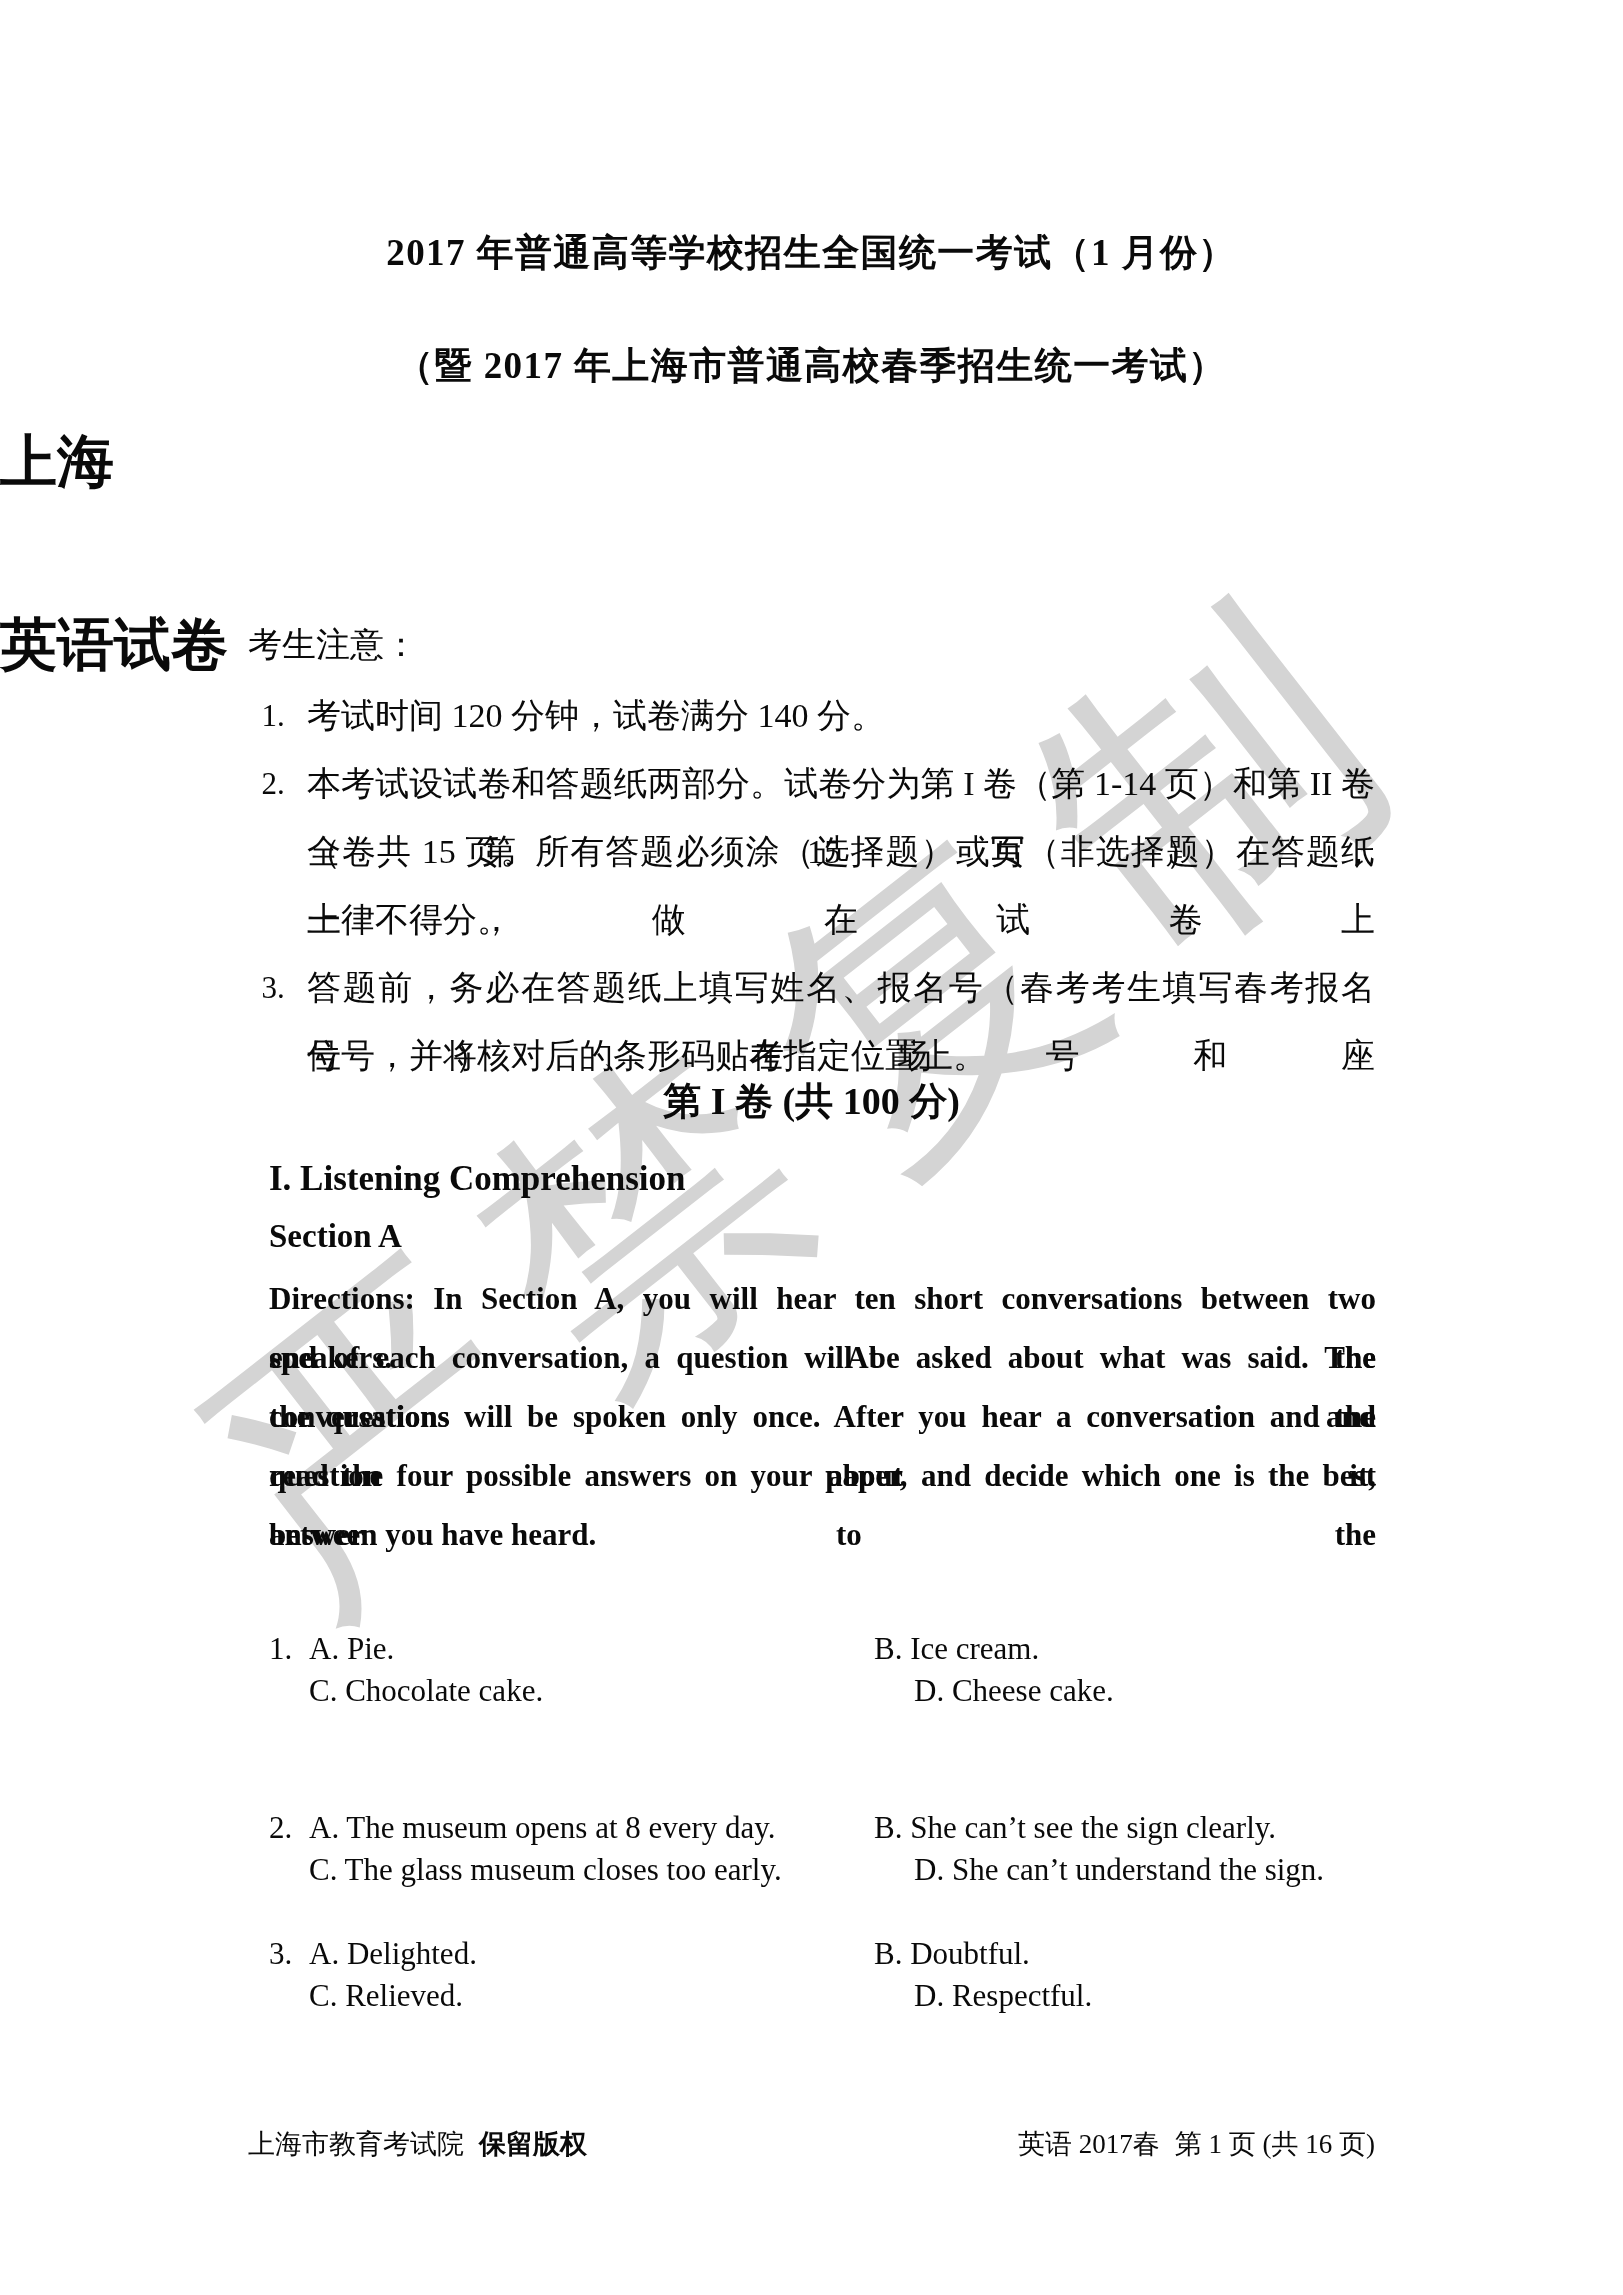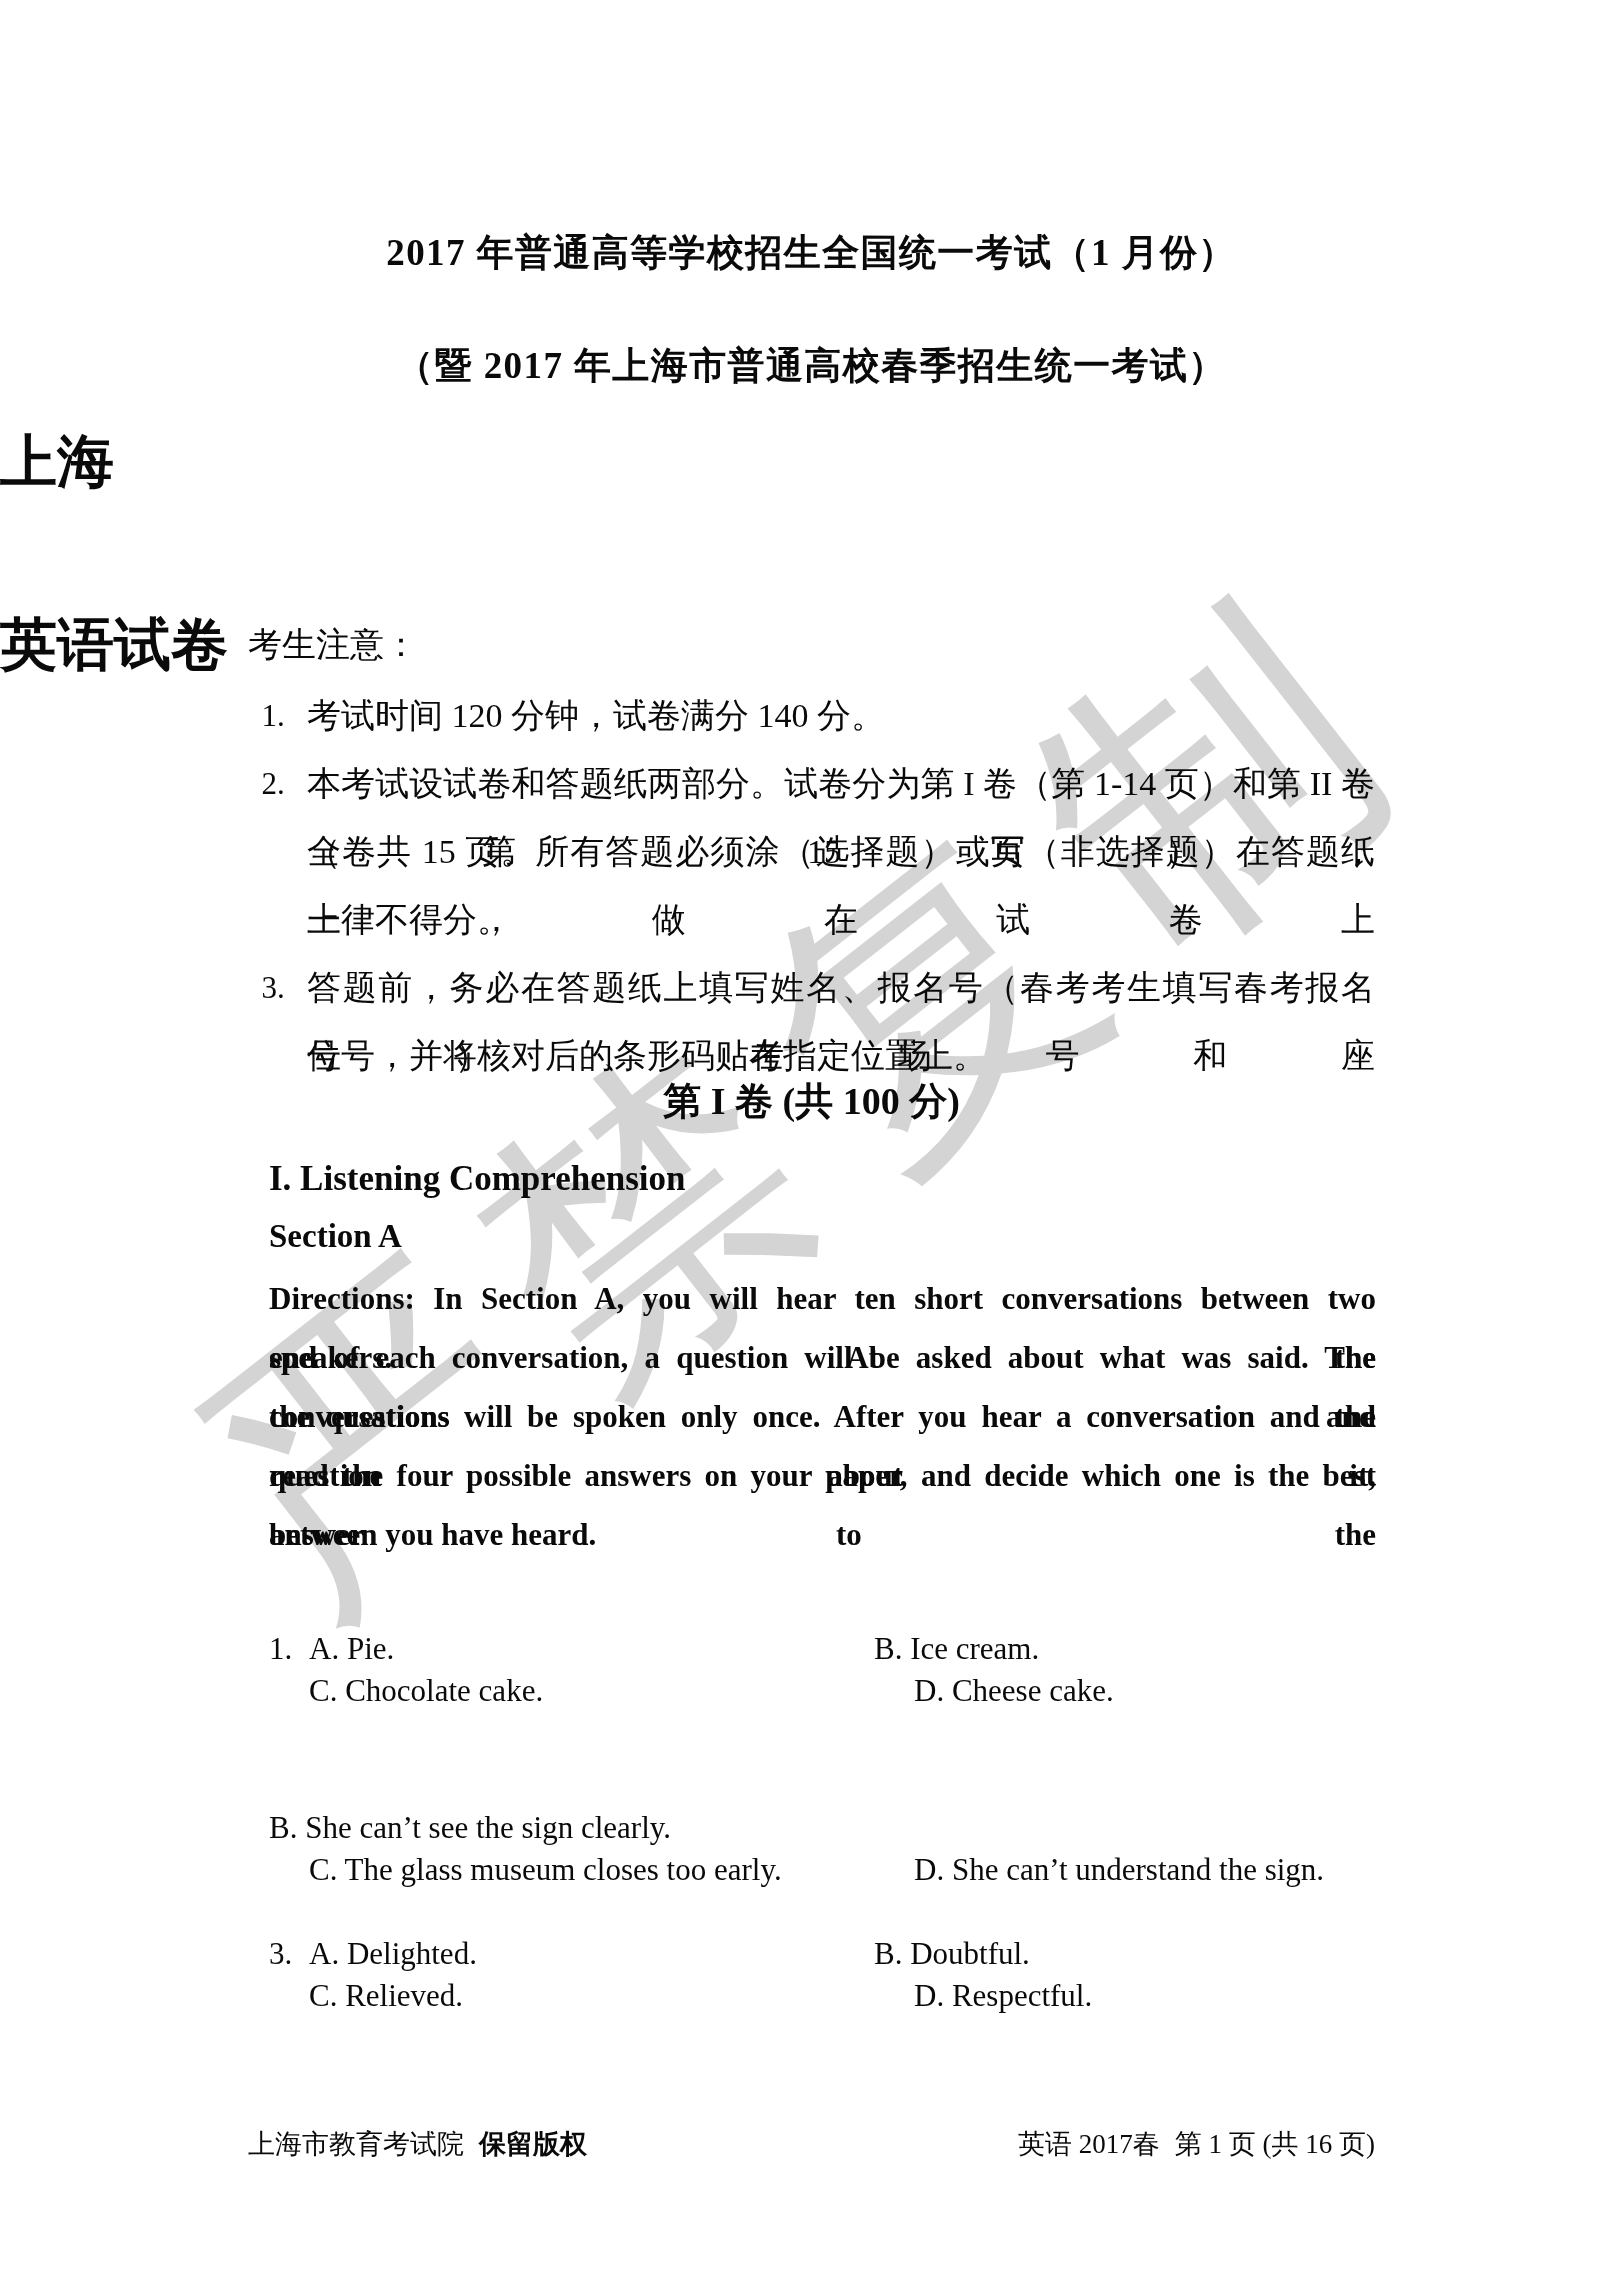--- a/index.html
+++ b/index.html
@@ -240,20 +240,21 @@
       <div class="q-right">B. Ice cream.</div>
     </div>
     <div class="q-row">
       <div class="q-left q-indent">C. Chocolate cake.</div>
       <div class="q-right">D. Cheese cake.</div>
     </div>
   </div>
 
   <div class="question q2">
     <div class="q-row">
+      <div class="q-left"><span class="q-num">2.</span><span>A. The museum opens at 8 every day.</span></div>
       <div class="q-right">B. She can’t see the sign clearly.</div>
     </div>
     <div class="q-row">
       <div class="q-left q-indent">C. The glass museum closes too early.</div>
       <div class="q-right">D. She can’t understand the sign.</div>
     </div>
   </div>
 
   <div class="question q3">
     <div class="q-row">

